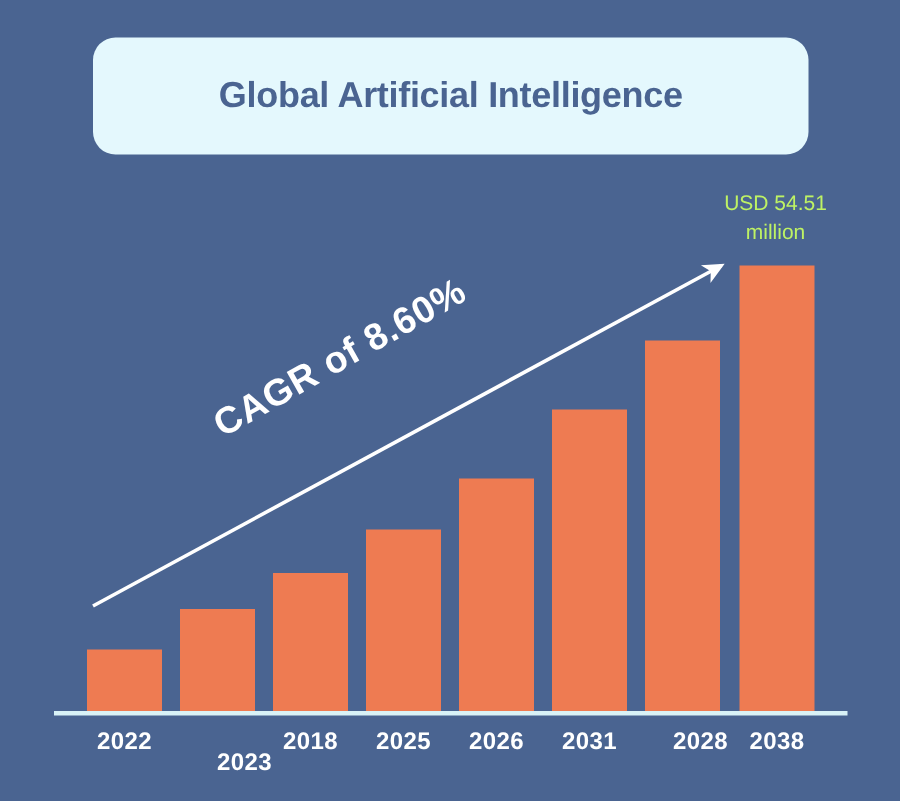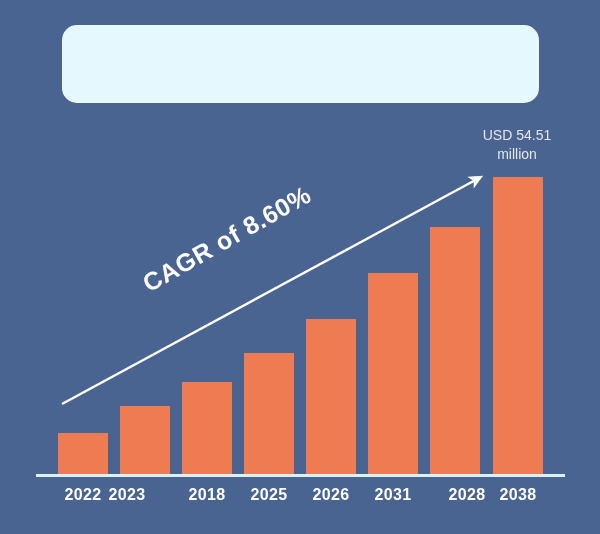--- a/index.html
+++ b/index.html
@@ -82,21 +82,21 @@
     letter-spacing: 0.3px;
   }
 
   
   #value-callout {
     position: absolute;
     left: 462px;
     top: 126px;
     width: 110px;
     text-align: center;
-    color: #e5e5e5;
+    color: #bef264;
     font-size: 14px;
     font-weight: normal;
     line-height: 1.35;
   }
   #value-callout .cl {
     display: block;
   }
 
   
   #trend-svg {
@@ -120,38 +120,39 @@
     letter-spacing: 0.5px;
   }
 </style>
 </head>
 <body>
 
 <div id="infographic">
 
   <div id="title-card">
     <div id="title-text">
+      <span class="line">Global Artificial Intelligence</span>
     </div>
   </div>
 
   <div id="plot">
 
     <div class="bar" style="left:58px;  top:433px; width:50px; height:43px;"></div>
     <div class="bar" style="left:120px; top:406px; width:50px; height:70px;"></div>
     <div class="bar" style="left:182px; top:382px; width:50px; height:94px;"></div>
     <div class="bar" style="left:244px; top:353px; width:50px; height:123px;"></div>
     <div class="bar" style="left:306px; top:319px; width:50px; height:157px;"></div>
     <div class="bar" style="left:368px; top:273px; width:50px; height:203px;"></div>
     <div class="bar" style="left:430px; top:227px; width:50px; height:249px;"></div>
     <div class="bar" style="left:493px; top:177px; width:50px; height:299px;"></div>
 
     <div id="axis-line"></div>
 
     <div class="tick-label" style="left:48px;">2022</div>
-    <div class="tick-label" style="left:92px;">2023</div>
+    <div class="tick-label" style="left:128px;margin-top:14px;">2023</div>
     <div class="tick-label" style="left:172px;">2018</div>
     <div class="tick-label" style="left:234px;">2025</div>
     <div class="tick-label" style="left:296px;">2026</div>
     <div class="tick-label" style="left:358px;">2031</div>
     <div class="tick-label" style="left:432px;">2028</div>
     <div class="tick-label" style="left:483px;">2038</div>
   </div>
 
   <svg id="trend-svg" viewBox="0 0 600 534">
     <defs>

